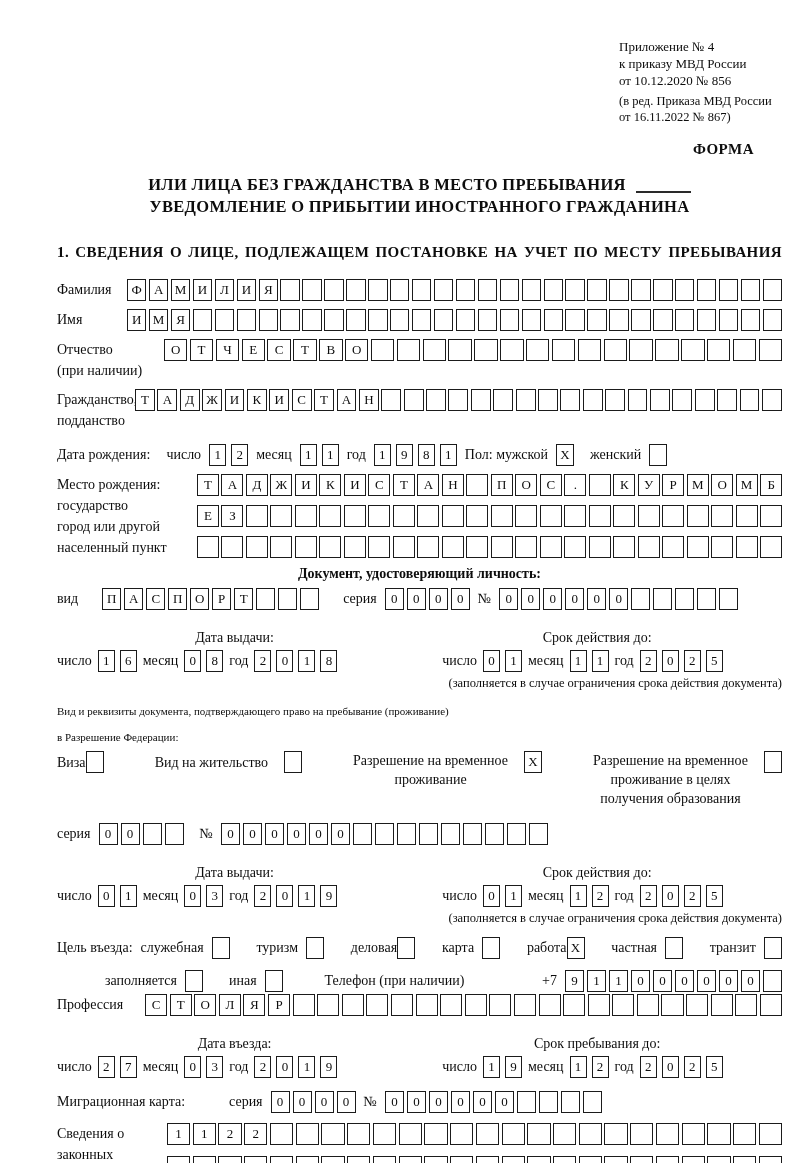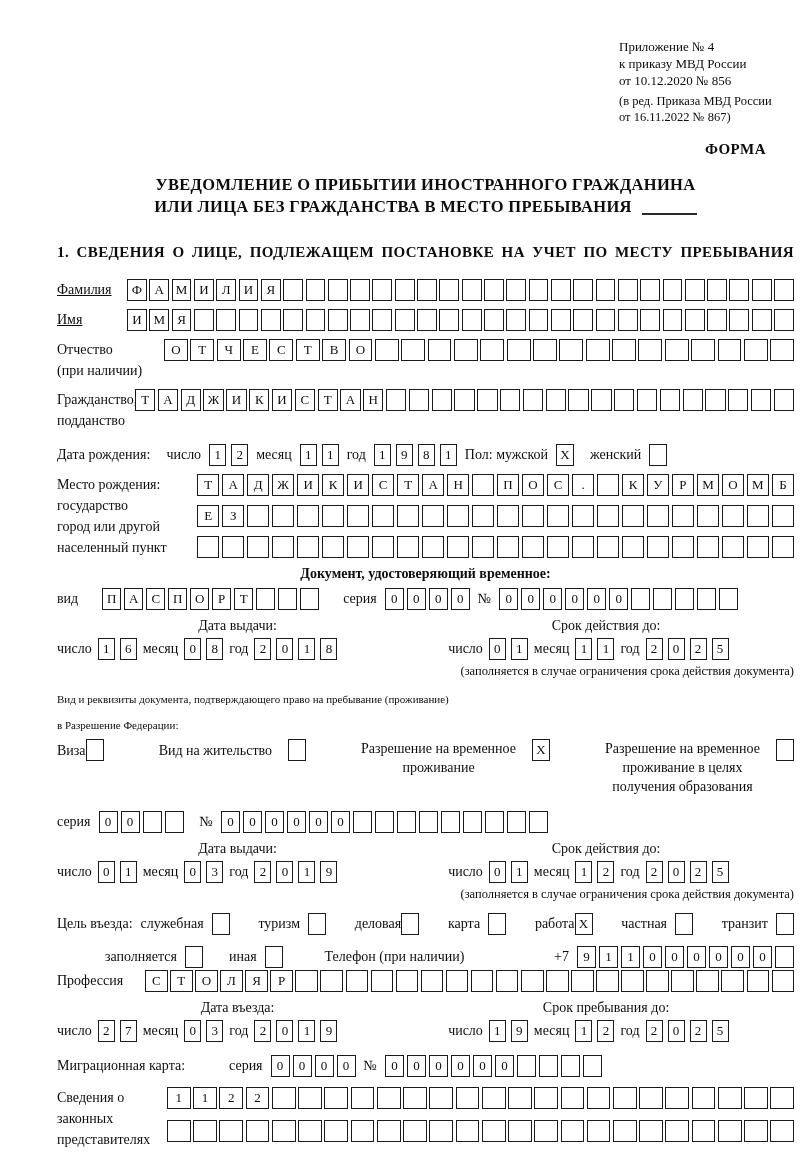--- a/index.html
+++ b/index.html
@@ -1,38 +1,38 @@
 <!DOCTYPE html>
 <html><head>
 <meta charset="utf-8">
 <style>
   html,body { margin:0; padding:0; background:#fff; }
   body { width:800px; height:1163px; color:#0d0d0d;
          font-family:"Liberation Serif", serif; }
   .page { box-sizing:border-box; width:800px; height:1000px;
-          padding:38px 6px 10px 57px; position:relative; }
+          padding:38px 18px 10px 57px; position:relative; }
 
   
   .hdr { margin-left:562px; font-size:13px; line-height:17px; }
   .hdr .sub { font-size:12.5px; margin-top:4px; line-height:16px; }
   .forma { text-align:right; padding-right:28px; font-weight:bold;
            font-size:15px; margin-top:16px; letter-spacing:0.5px; }
 
   
   .title { text-align:center; font-weight:bold; font-size:16.5px;
            line-height:22px; margin-top:16px; letter-spacing:0.3px; }
   .blank-line { display:inline-block; width:55px; border-bottom:2px solid #2a2a2a;
                 margin-left:10px; transform:translateY(3px); }
   .sec-head { margin-top:26px; font-weight:bold; font-size:15px;
               text-align:justify; text-align-last:justify; letter-spacing:0.4px; }
 
   
   .row { display:flex; align-items:flex-start; margin-top:8px; }
   .lbl { font-size:14px; line-height:21px; flex:none; }
-  .w70  { width:70px;text-decoration:underline; }  .w78 { width:78px; }
+  .w70  { width:70px; }  .w78 { width:78px; }
   .w107 { width:107px; } .w88 { width:88px; } .w140 { width:140px; }
   .stack { flex:1; display:flex; flex-direction:column; gap:9px; }
 
   
   .cell { box-sizing:content-box; border:1.5px solid #1b1b1b; height:20px;
           line-height:20px; text-align:center; font-size:13px; background:#fff; }
   .boxes { display:flex; gap:2.5px; flex:1; min-width:0; }
   .boxes .cell { flex:1 1 0; min-width:0; }
   .fboxes { display:inline-flex; gap:3px; flex:none; }
   .fboxes .cell { flex:none; width:17px; }
@@ -40,21 +40,21 @@
   .dgroup .cell { flex:none; width:15px; }
   .cb { box-sizing:content-box; display:inline-block; width:16px; height:20px;
         border:1.5px solid #1b1b1b; line-height:20px; text-align:center;
         font-size:13px; flex:none; }
 
   
   .wlbl { font-size:14px; line-height:23px; flex:none; }
   .mid { align-items:flex-end; }
 
   
-  .dhalves { display:flex; margin-top:8px; }
+  .dhalves { display:flex; margin-top:20px; }
   .dhalf-l { width:49%; } .dhalf-r { width:51%; }
   .dlabel { text-align:center; font-size:14px; font-weight:normal; }
   .dline { display:flex; align-items:center; gap:6px; margin-top:3px; }
   .note { text-align:right; font-size:12.5px; margin-top:4px; }
   .center-bold { text-align:center; font-weight:bold; font-size:14px; margin-top:8px; }
 
   
   .permits { margin-top:4px; }
   .ptext { font-size:14px; line-height:19px; text-align:center; flex:none; }
   .gap8 { width:8px; flex:none; } .gap-grow { flex:1; }
@@ -71,24 +71,24 @@
     <div>к приказу МВД России</div>
     <div>от 10.12.2020 № 856</div>
     <div class="sub">
       <div>(в ред. Приказа МВД России</div>
       <div>от 16.11.2022 № 867)</div>
     </div>
   </div>
   <div class="forma">ФОРМА</div>
 
   <div class="title">
-    <div>УВЕДОМЛЕНИЕ О ПРИБЫТИИ ИНОСТРАННОГО ГРАЖДАНИНА</div>
     <div>
       <span>ИЛИ ЛИЦА БЕЗ ГРАЖДАНСТВА В МЕСТО ПРЕБЫВАНИЯ</span><span class="blank-line"></span>
     </div>
+    <div>УВЕДОМЛЕНИЕ О ПРИБЫТИИ ИНОСТРАННОГО ГРАЖДАНИНА</div>
   </div>
 
   <div class="sec-head">1. СВЕДЕНИЯ О ЛИЦЕ, ПОДЛЕЖАЩЕМ ПОСТАНОВКЕ НА УЧЕТ ПО МЕСТУ ПРЕБЫВАНИЯ</div>
 
   <div class="row" style="margin-top:18px;">
     <span class="lbl w70">Фамилия</span>
     <span class="boxes">
         <span class="cell">Ф</span>
         <span class="cell">А</span>
         <span class="cell">М</span>
@@ -348,21 +348,21 @@
           <span class="cell"></span>
           <span class="cell"></span>
           <span class="cell"></span>
           <span class="cell"></span>
           <span class="cell"></span>
           <span class="cell"></span>
         </span>
     </span>
   </div>
 
-  <div class="center-bold">Документ, удостоверяющий временное:</div>
+  <div class="center-bold">Документ, удостоверяющий личность:</div>
 
   <div class="row mid" style="margin-top:5px;">
     <span class="wlbl">вид</span>
     <span class="gap8"></span>
       <span class="gap8"></span>
       <span class="gap8"></span>
     <span class="fboxes">
         <span class="cell">П</span>
         <span class="cell">А</span>
         <span class="cell">С</span>

